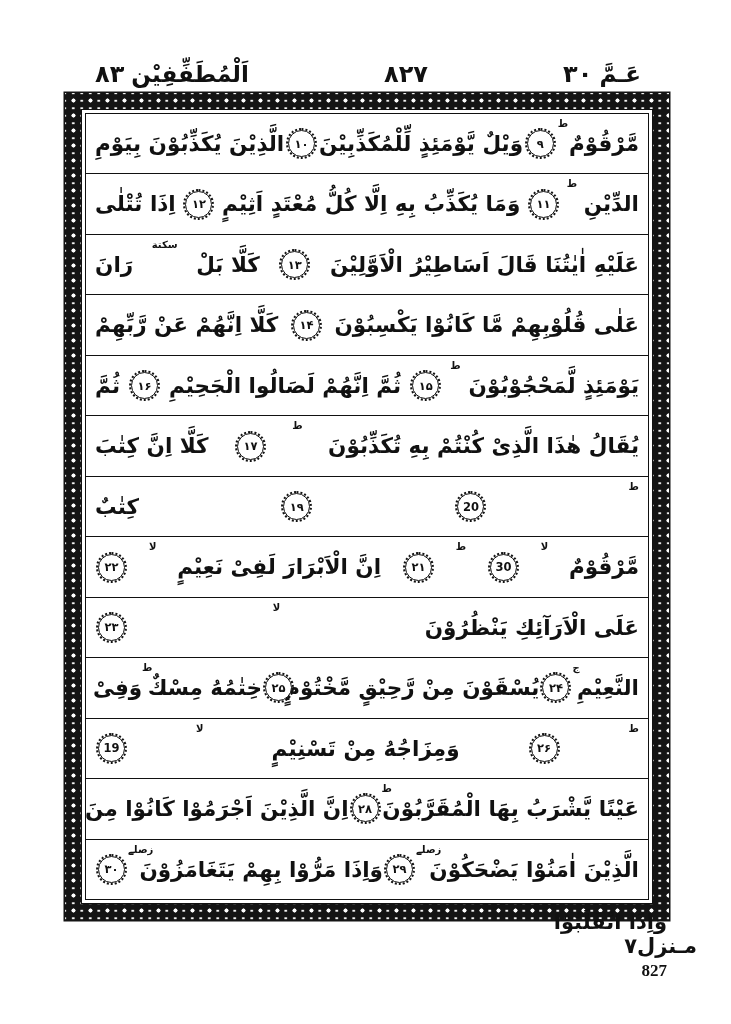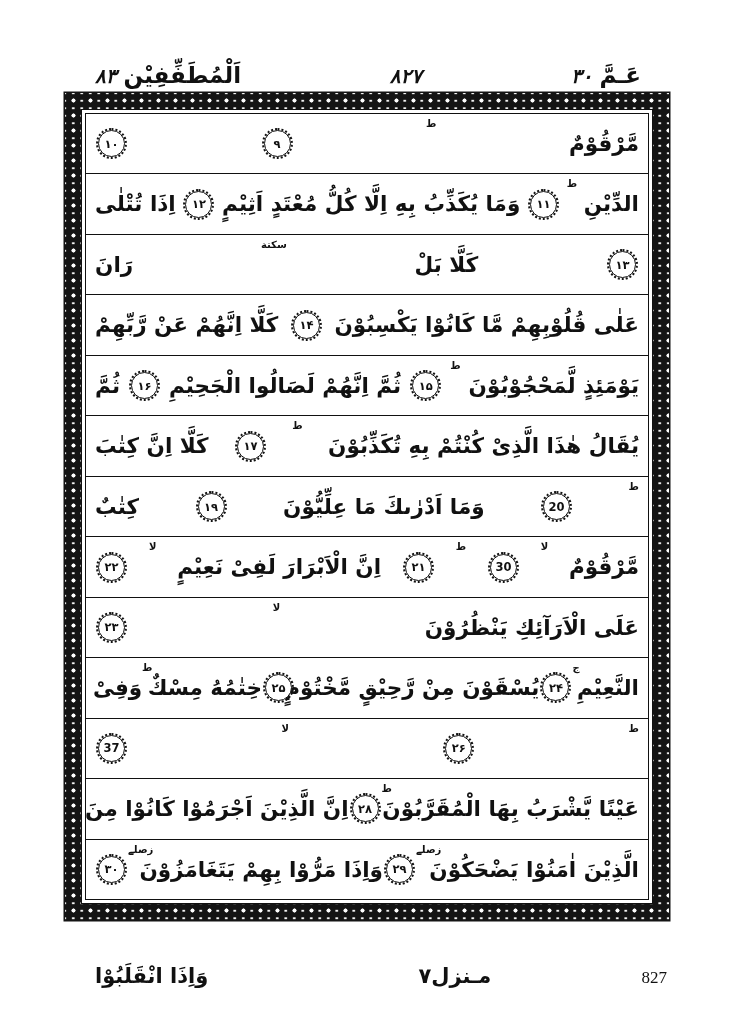--- a/index.html
+++ b/index.html
@@ -9,21 +9,21 @@
     font-family:"DejaVu Sans",sans-serif;
   }
   
   .hdr{
     position:absolute;top:46px;left:65px;width:604px;height:44px;
     display:flex;justify-content:space-between;align-items:flex-end;
     box-sizing:border-box;padding:0 28px 2px 30px;
     font-size:23px;font-weight:bold;
   }
   .hdr .grp{direction:rtl;display:flex;gap:7px;align-items:baseline;white-space:nowrap;}
-  .hdr .num{font-size:20px;font-style:italic;}
+  .hdr .num{font-size:24px;}
   
   .frame{
     position:absolute;top:93px;left:65px;width:604px;height:827px;
     box-sizing:border-box;padding:16px;
     background-color:#141414;
     background-image:
       radial-gradient(circle, #ffffff 1.8px, transparent 2.3px),
       radial-gradient(circle, #ffffff 1.0px, transparent 1.4px);
     background-size:17px 15px, 8.5px 7.5px;
     background-position:0 0, 4px 4px;
@@ -54,29 +54,29 @@
     margin-top:5px;flex:0 0 auto;line-height:1;
   }
   .ayah{
     flex:0 0 auto;width:25px;height:25px;border-radius:50%;
     border:1.6px solid #111;outline:2px dotted #111;outline-offset:0px;
     display:flex;align-items:center;justify-content:center;
     font-size:11.5px;font-weight:bold;background:#fff;margin:0 3px;
   }
   
   .ftr{
-    position:absolute;top:958px;left:65px;width:604px;
-    display:flex;justify-content:space-between;align-items:center;
-    box-sizing:border-box;padding:6px 2px 0 30px;
+    position:absolute;top:904px;left:65px;width:604px;
+    display:flex;justify-content:space-between;align-items:flex-end;
+    box-sizing:border-box;padding:6px 2px 0 30px;flex-direction:column;
   }
   .ftr .catchword{direction:rtl;font-size:21px;font-weight:bold;white-space:nowrap;}
   .ftr .manzil{direction:rtl;font-size:21px;font-weight:bold;white-space:nowrap;transform:translateX(30px);}
   .ftr .latin-num{
     font-family:"Liberation Serif","DejaVu Serif",serif;
-    font-size:17px;padding-top:3px;
+    font-size:17px;padding-top:3px;font-weight:bold;
   }
 </style>
 </head>
 <body>
 
 <div class="hdr">
   <span class="grp">
     <span>اَلْمُطَفِّفِيْن</span>
     <span class="num">۸۳</span>
   </span>
@@ -89,31 +89,34 @@
   </span>
 </div>
 
 <div class="frame">
   <div class="inner">
     <div class="rows">
         <div class="qline" dir="rtl">
           <span class="qtext">مَّرْقُوْمٌ</span>
           <span class="waqf">ط</span>
           <span class="ayah">۹</span>
+          <span class="qtext">وَيْلٌ يَّوْمَئِذٍ لِّلْمُكَذِّبِيْنَ</span>
           <span class="ayah">۱۰</span>
+          <span class="qtext">الَّذِيْنَ يُكَذِّبُوْنَ بِيَوْمِ</span>
         </div>
         <div class="qline" dir="rtl">
           <span class="qtext">الدِّيْنِ</span>
           <span class="waqf">ط</span>
           <span class="ayah">۱۱</span>
           <span class="qtext">وَمَا يُكَذِّبُ بِهِ اِلَّا كُلُّ مُعْتَدٍ اَثِيْمٍ</span>
           <span class="ayah">۱۲</span>
           <span class="qtext">اِذَا تُتْلٰى</span>
         </div>
         <div class="qline" dir="rtl">
+          <span class="qtext">عَلَيْهِ اٰيٰتُنَا قَالَ اَسَاطِيْرُ الْاَوَّلِيْنَ</span>
           <span class="ayah">۱۳</span>
           <span class="qtext">كَلَّا بَلْ</span>
           <span class="waqf">سكتة</span>
           <span class="qtext">رَانَ</span>
         </div>
         <div class="qline" dir="rtl">
           <span class="qtext">عَلٰى قُلُوْبِهِمْ مَّا كَانُوْا يَكْسِبُوْنَ</span>
           <span class="ayah">۱۴</span>
           <span class="qtext">كَلَّا اِنَّهُمْ عَنْ رَّبِّهِمْ</span>
         </div>
@@ -127,21 +130,20 @@
         </div>
         <div class="qline" dir="rtl">
           <span class="qtext">يُقَالُ هٰذَا الَّذِىْ كُنْتُمْ بِهِ تُكَذِّبُوْنَ</span>
           <span class="waqf">ط</span>
           <span class="ayah">۱۷</span>
           <span class="qtext">كَلَّا اِنَّ كِتٰبَ</span>
         </div>
         <div class="qline" dir="rtl">
           <span class="waqf">ط</span>
           <span class="ayah">20</span>
-          <span class="qtext">وَمَا اَدْرٰىكَ مَا عِلِّيُّوْنَ</span>
           <span class="ayah">۱۹</span>
           <span class="qtext">كِتٰبٌ</span>
         </div>
         <div class="qline" dir="rtl">
           <span class="qtext">مَّرْقُوْمٌ</span>
           <span class="waqf">لا</span>
           <span class="ayah">30</span>
           <span class="waqf">ط</span>
           <span class="ayah">۲۱</span>
           <span class="qtext">اِنَّ الْاَبْرَارَ لَفِىْ نَعِيْمٍ</span>
@@ -159,22 +161,23 @@
           <span class="ayah">۲۴</span>
           <span class="qtext">يُسْقَوْنَ مِنْ رَّحِيْقٍ مَّخْتُوْمٍ</span>
           <span class="ayah">۲۵</span>
           <span class="qtext">خِتٰمُهُ مِسْكٌ</span>
           <span class="waqf">ط</span>
           <span class="qtext">وَفِىْ</span>
         </div>
         <div class="qline" dir="rtl">
           <span class="waqf">ط</span>
           <span class="ayah">۲۶</span>
-          <span class="waqf">لا</span>
-          <span class="ayah">37</span>
+          <span class="qtext">وَمِزَاجُهُ مِنْ تَسْنِيْمٍ</span>
+          <span class="waqf">لا</span>
+          <span class="ayah">19</span>
         </div>
         <div class="qline" dir="rtl">
           <span class="qtext">عَيْنًا يَّشْرَبُ بِهَا الْمُقَرَّبُوْنَ</span>
           <span class="waqf">ط</span>
           <span class="ayah">۲۸</span>
           <span class="qtext">اِنَّ الَّذِيْنَ اَجْرَمُوْا كَانُوْا مِنَ</span>
         </div>
         <div class="qline" dir="rtl">
           <span class="qtext">الَّذِيْنَ اٰمَنُوْا يَضْحَكُوْنَ</span>
           <span class="waqf">زصلے</span>

